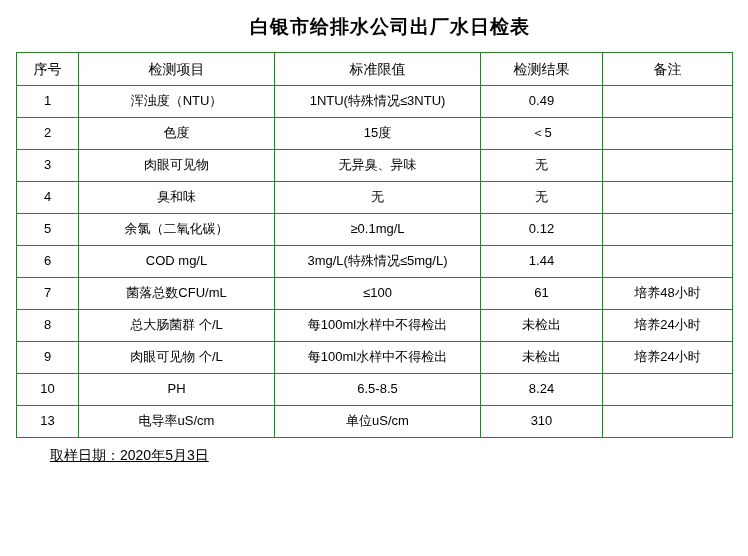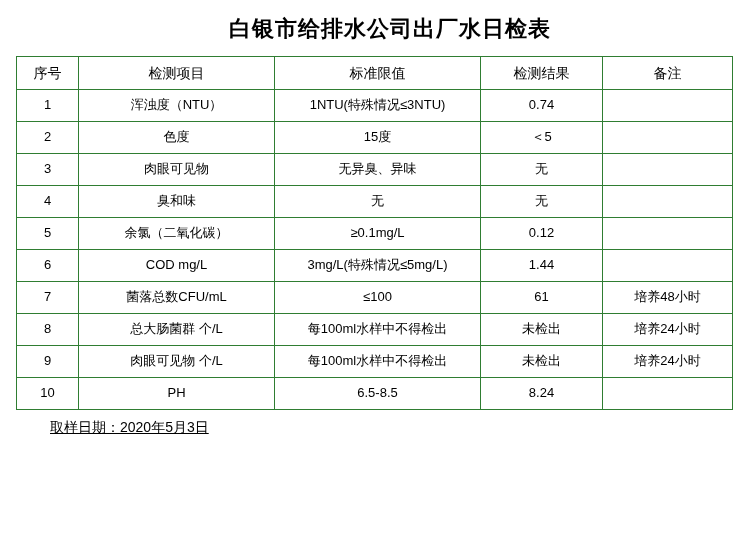--- a/index.html
+++ b/index.html
@@ -15,21 +15,21 @@
     overflow: hidden;
   }
   .page {
     position: relative;
     width: 748px;
     height: 556px;
     box-sizing: border-box;
   }
   .doc-title {
     text-align: center;
-    font-size: 22px;
+    font-size: 19px;
     font-weight: bold;
     letter-spacing: 1px;
     padding-top: 14px;
     padding-bottom: 12px;
     color: #000;
     padding-left: 32px;
   }
   .table-wrap {
     padding: 0 16px;
   }
@@ -104,21 +104,21 @@
           <td>标准限值</td>
           <td>检测结果</td>
           <td>备注</td>
         </tr>
       </thead>
       <tbody>
         <tr>
           <td>1</td>
           <td class="cell-item">浑浊度（NTU）</td>
           <td>1NTU(特殊情况≤3NTU)</td>
-          <td>0.74</td>
+          <td>0.49</td>
           <td></td>
         </tr>
         <tr>
           <td>2</td>
           <td class="cell-item">色度</td>
           <td>15度</td>
           <td>＜5</td>
           <td></td>
         </tr>
         <tr>
@@ -170,20 +170,27 @@
           <td>未检出</td>
           <td>培养24小时</td>
         </tr>
         <tr>
           <td>10</td>
           <td class="cell-item">PH</td>
           <td>6.5-8.5</td>
           <td>8.24</td>
           <td></td>
         </tr>
+        <tr>
+          <td>13</td>
+          <td class="cell-item">电导率uS/cm</td>
+          <td>单位uS/cm</td>
+          <td>310</td>
+          <td></td>
+        </tr>
       </tbody>
     </table>
   </div>
 
   <div class="footer">
     <div class="f-cell f-sample nowrap">取样日期：2020年5月3日</div>
   </div>
 
 </div>
 

